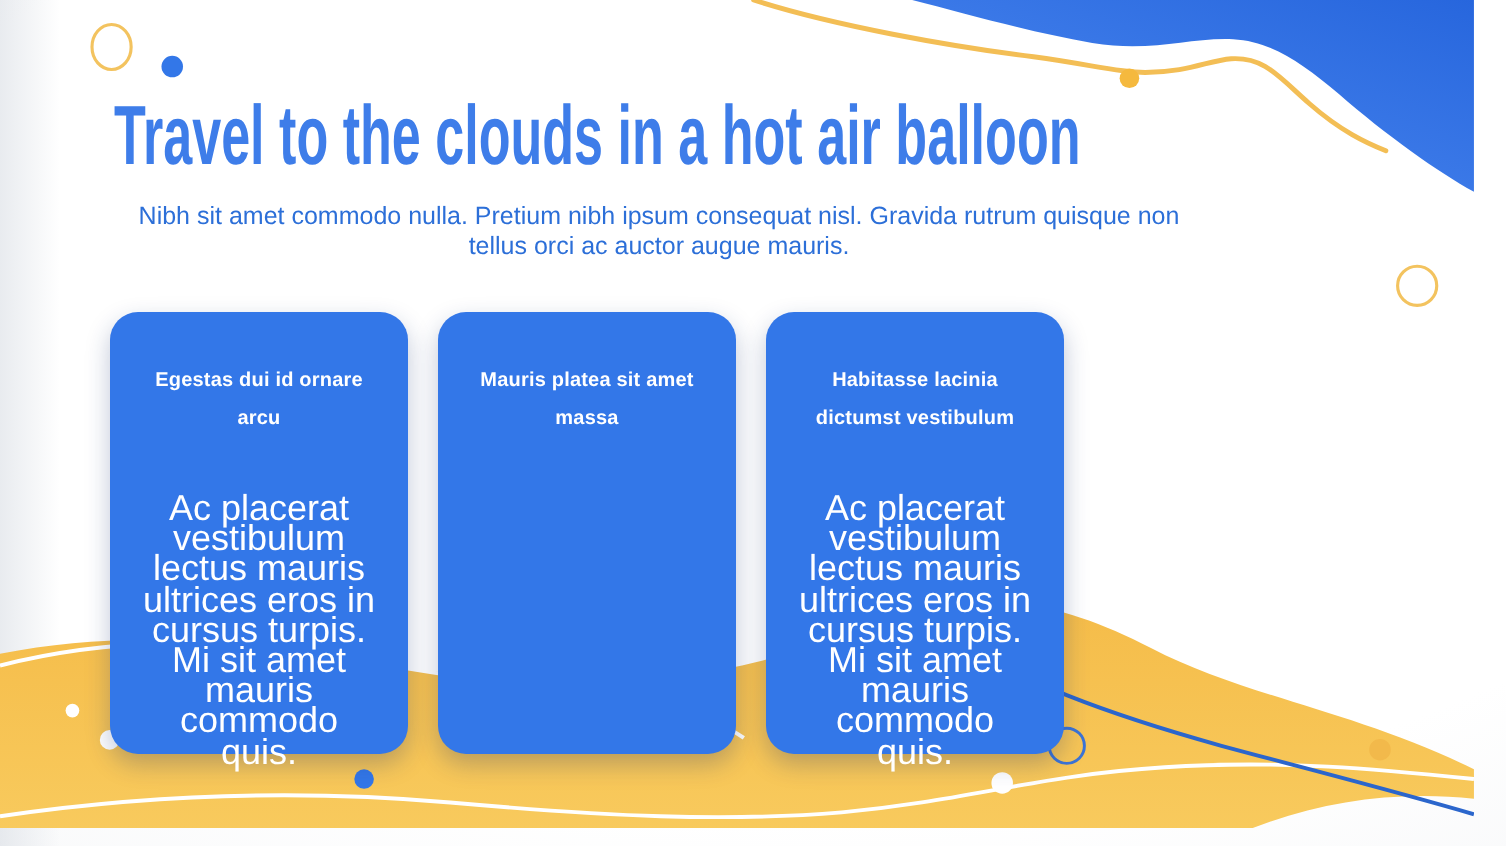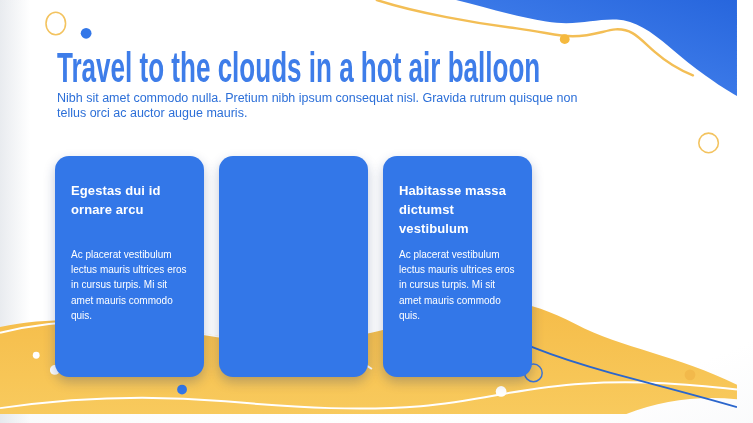--- a/index.html
+++ b/index.html
@@ -3,45 +3,45 @@
 <meta charset="utf-8">
 <style>
   html,body{margin:0;padding:0;}
   body{
     width:753px;height:423px;overflow:hidden;
     font-family:"Liberation Sans",sans-serif;
     background:
       linear-gradient(90deg, rgba(214,219,226,.55), rgba(255,255,255,0) 4%),
       radial-gradient(130% 110% at 52% 40%, #ffffff 52%, #edeff2 100%);
   }
-  .slide{position:relative;width:737px;height:423px;overflow:hidden;}
+  .slide{position:relative;width:737px;height:423px;overflow:hidden;text-align:center;}
   .deco{position:absolute;inset:0;z-index:1;pointer-events:none;}
   .content{position:absolute;inset:0;z-index:2;}
   .title{
     position:absolute;top:47px;left:57px;margin:0;
     font-size:42px;font-weight:700;line-height:1;color:#3E7DE9;
     white-space:nowrap;transform:scaleX(.62);transform-origin:0 0;
     letter-spacing:0;
   }
   .subtitle{
-    position:absolute;top:91px;left:57px;width:545px;margin:0;
+    position:absolute;top:101px;left:57px;width:545px;margin:0;
     font-size:12.5px;line-height:14.5px;color:#2C6FD8;
   }
   .cards{position:absolute;top:156px;left:55px;display:flex;gap:15px;}
   .card{
     width:149px;height:221px;box-sizing:border-box;
     background:#3377E8;border-radius:14px;padding:25px 16px 0 16px;
     box-shadow:0 5px 12px rgba(25,50,110,.28);
     color:#ffffff;
   }
   .card h2{
-    margin:0;height:66px;font-size:13px;line-height:19px;
+    margin:0;height:66px;font-size:10px;line-height:19px;
     font-weight:700;letter-spacing:.1px;
   }
-  .card p{margin:0;font-size:10px;line-height:15.2px;}
+  .card p{margin:0;font-size:18px;line-height:15.2px;}
 </style>
 </head>
 <body>
 
 <div class="slide">
 
   <svg class="deco" viewBox="0 0 753 423" aria-hidden="true">
     <defs>
       <linearGradient id="gwave" x1="0%" y1="100%" x2="100%" y2="0%">
         <stop offset="0" stop-color="#4E8BF2"></stop>
@@ -80,20 +80,21 @@
   <div class="content">
     <h1 class="title">Travel to the clouds in a hot air balloon</h1>
     <p class="subtitle">Nibh sit amet commodo nulla. Pretium nibh ipsum consequat nisl. Gravida rutrum quisque non tellus orci ac auctor augue mauris.</p>
 
     <div class="cards">
       <div class="card">
         <h2>Egestas dui id ornare arcu</h2>
         <p>Ac placerat vestibulum lectus mauris ultrices eros in cursus turpis. Mi sit amet mauris commodo quis.</p>
       </div>
       <div class="card">
+        <h2>Mauris platea sit amet massa</h2>
       </div>
       <div class="card">
-        <h2>Habitasse massa dictumst vestibulum</h2>
+        <h2>Habitasse lacinia dictumst vestibulum</h2>
         <p>Ac placerat vestibulum lectus mauris ultrices eros in cursus turpis. Mi sit amet mauris commodo quis.</p>
       </div>
     </div>
   </div>
 </div>
 
 </body></html>

